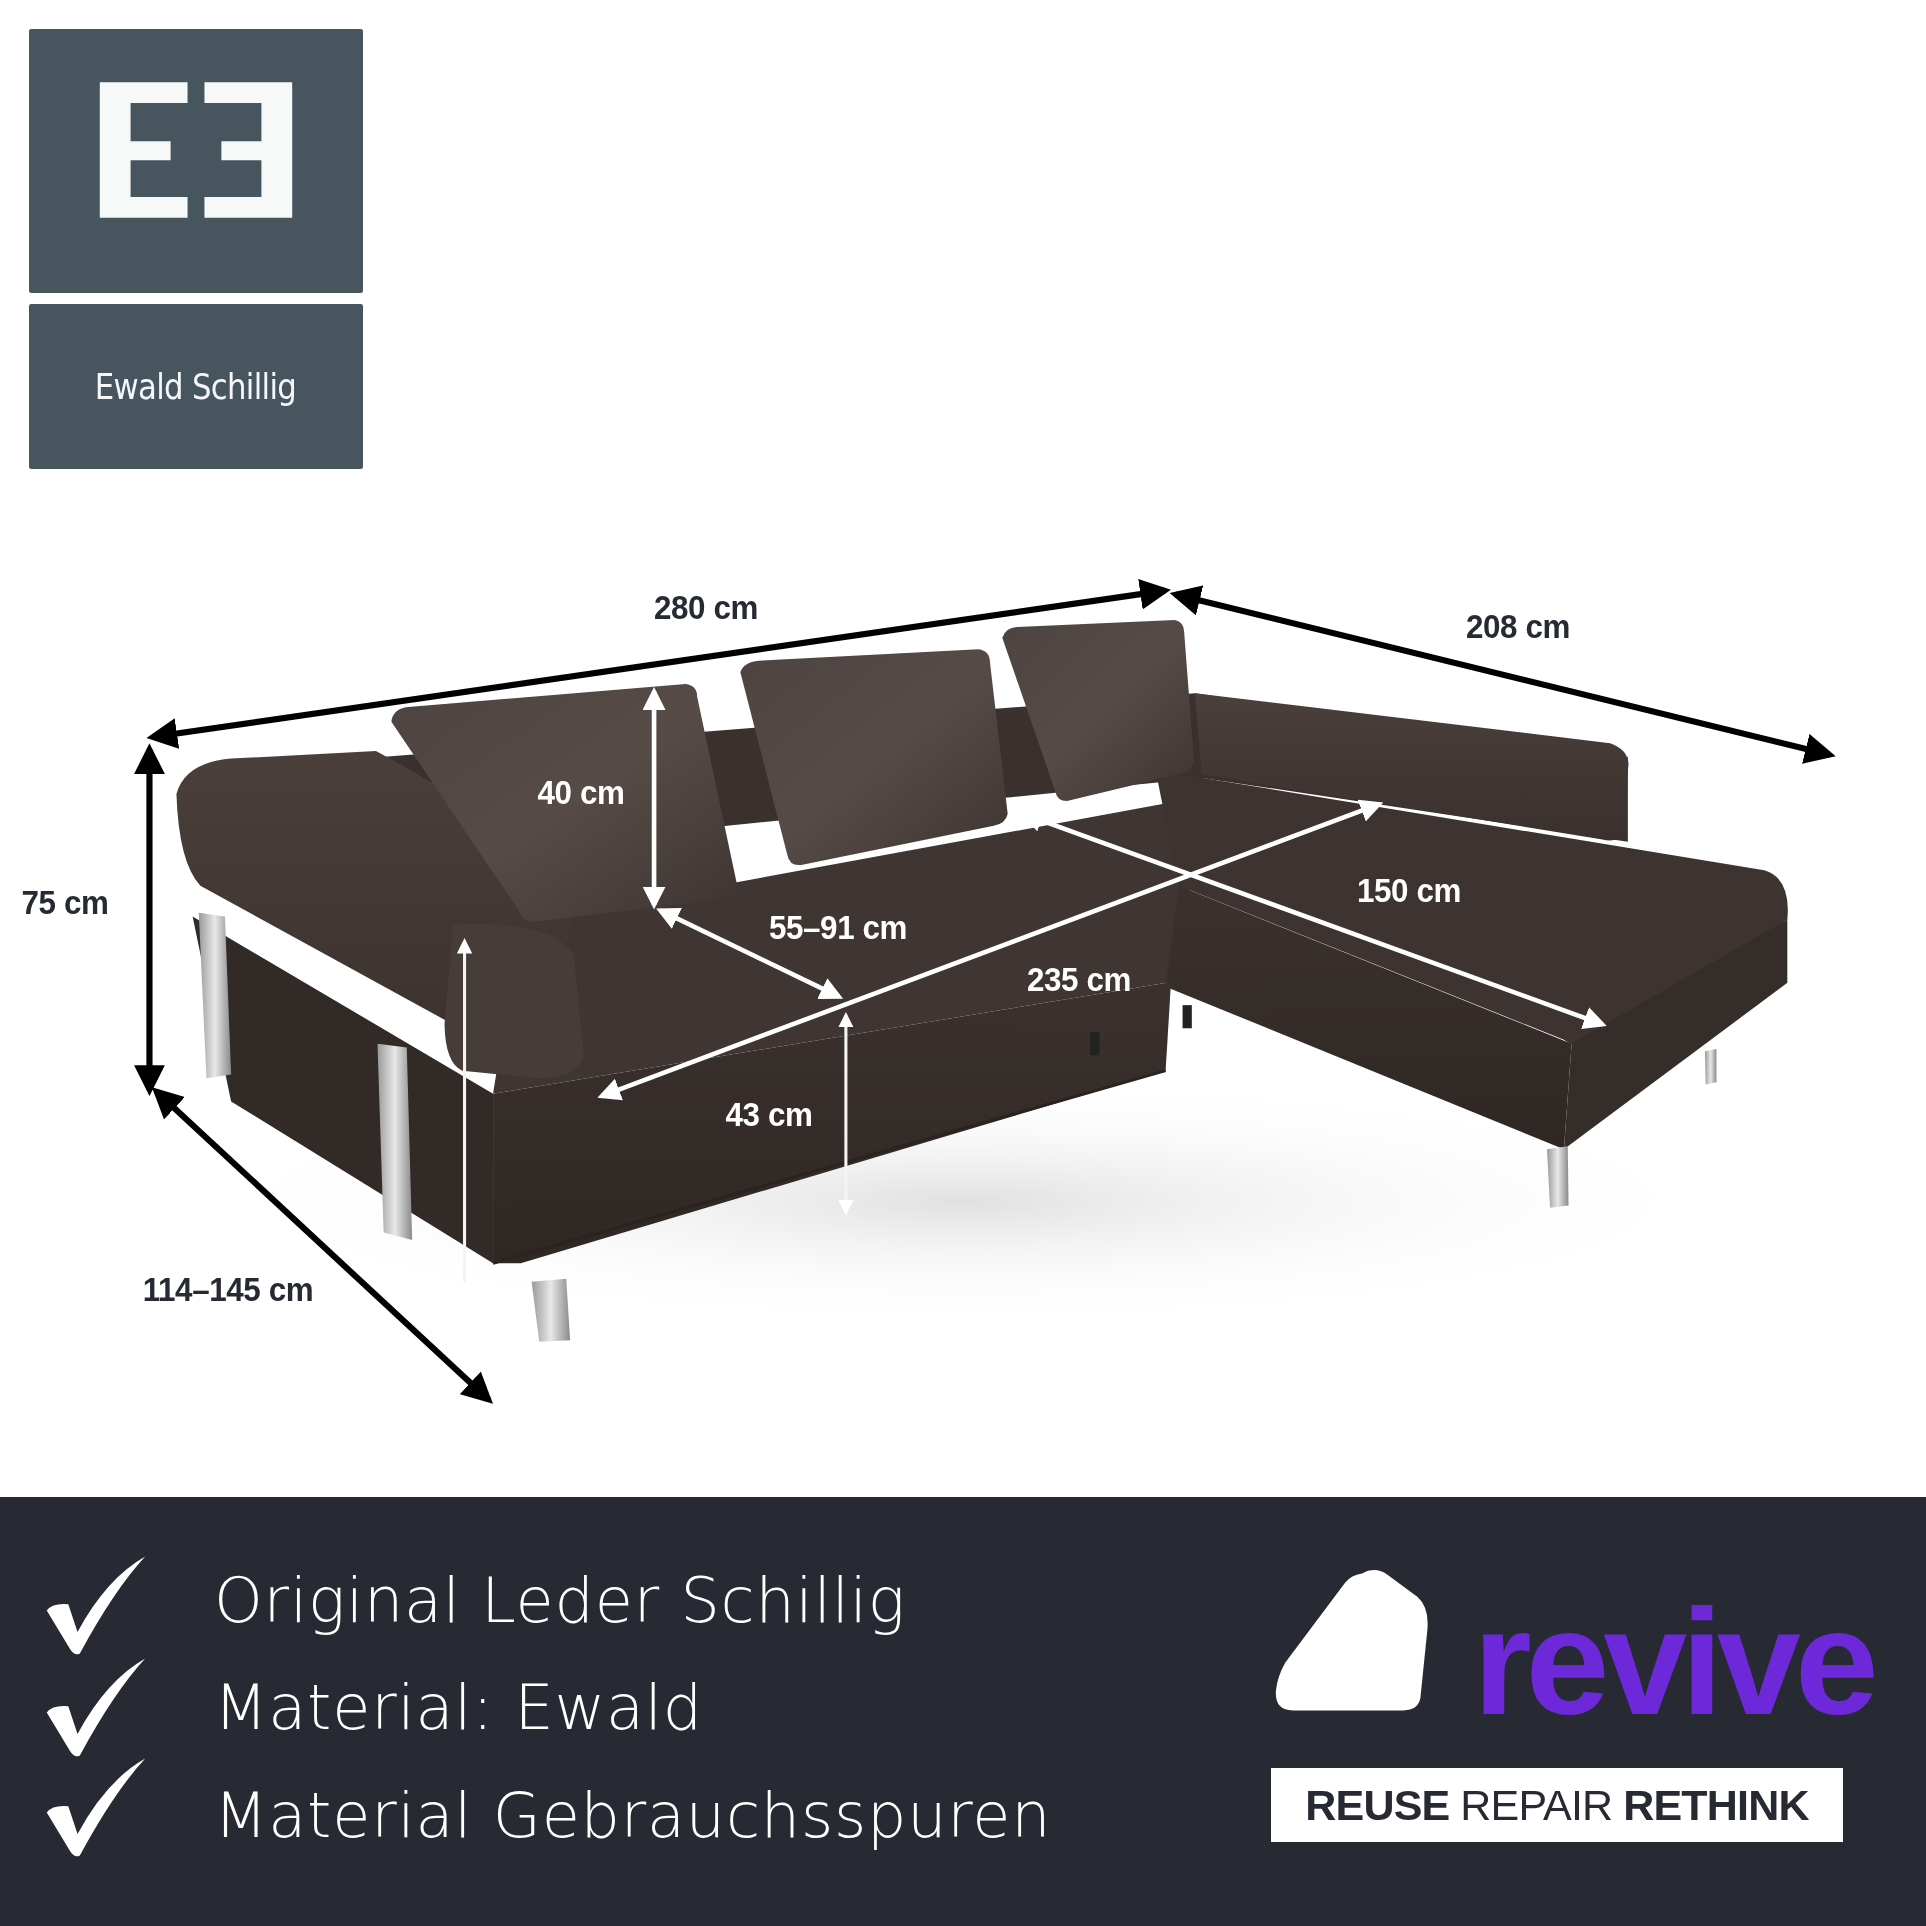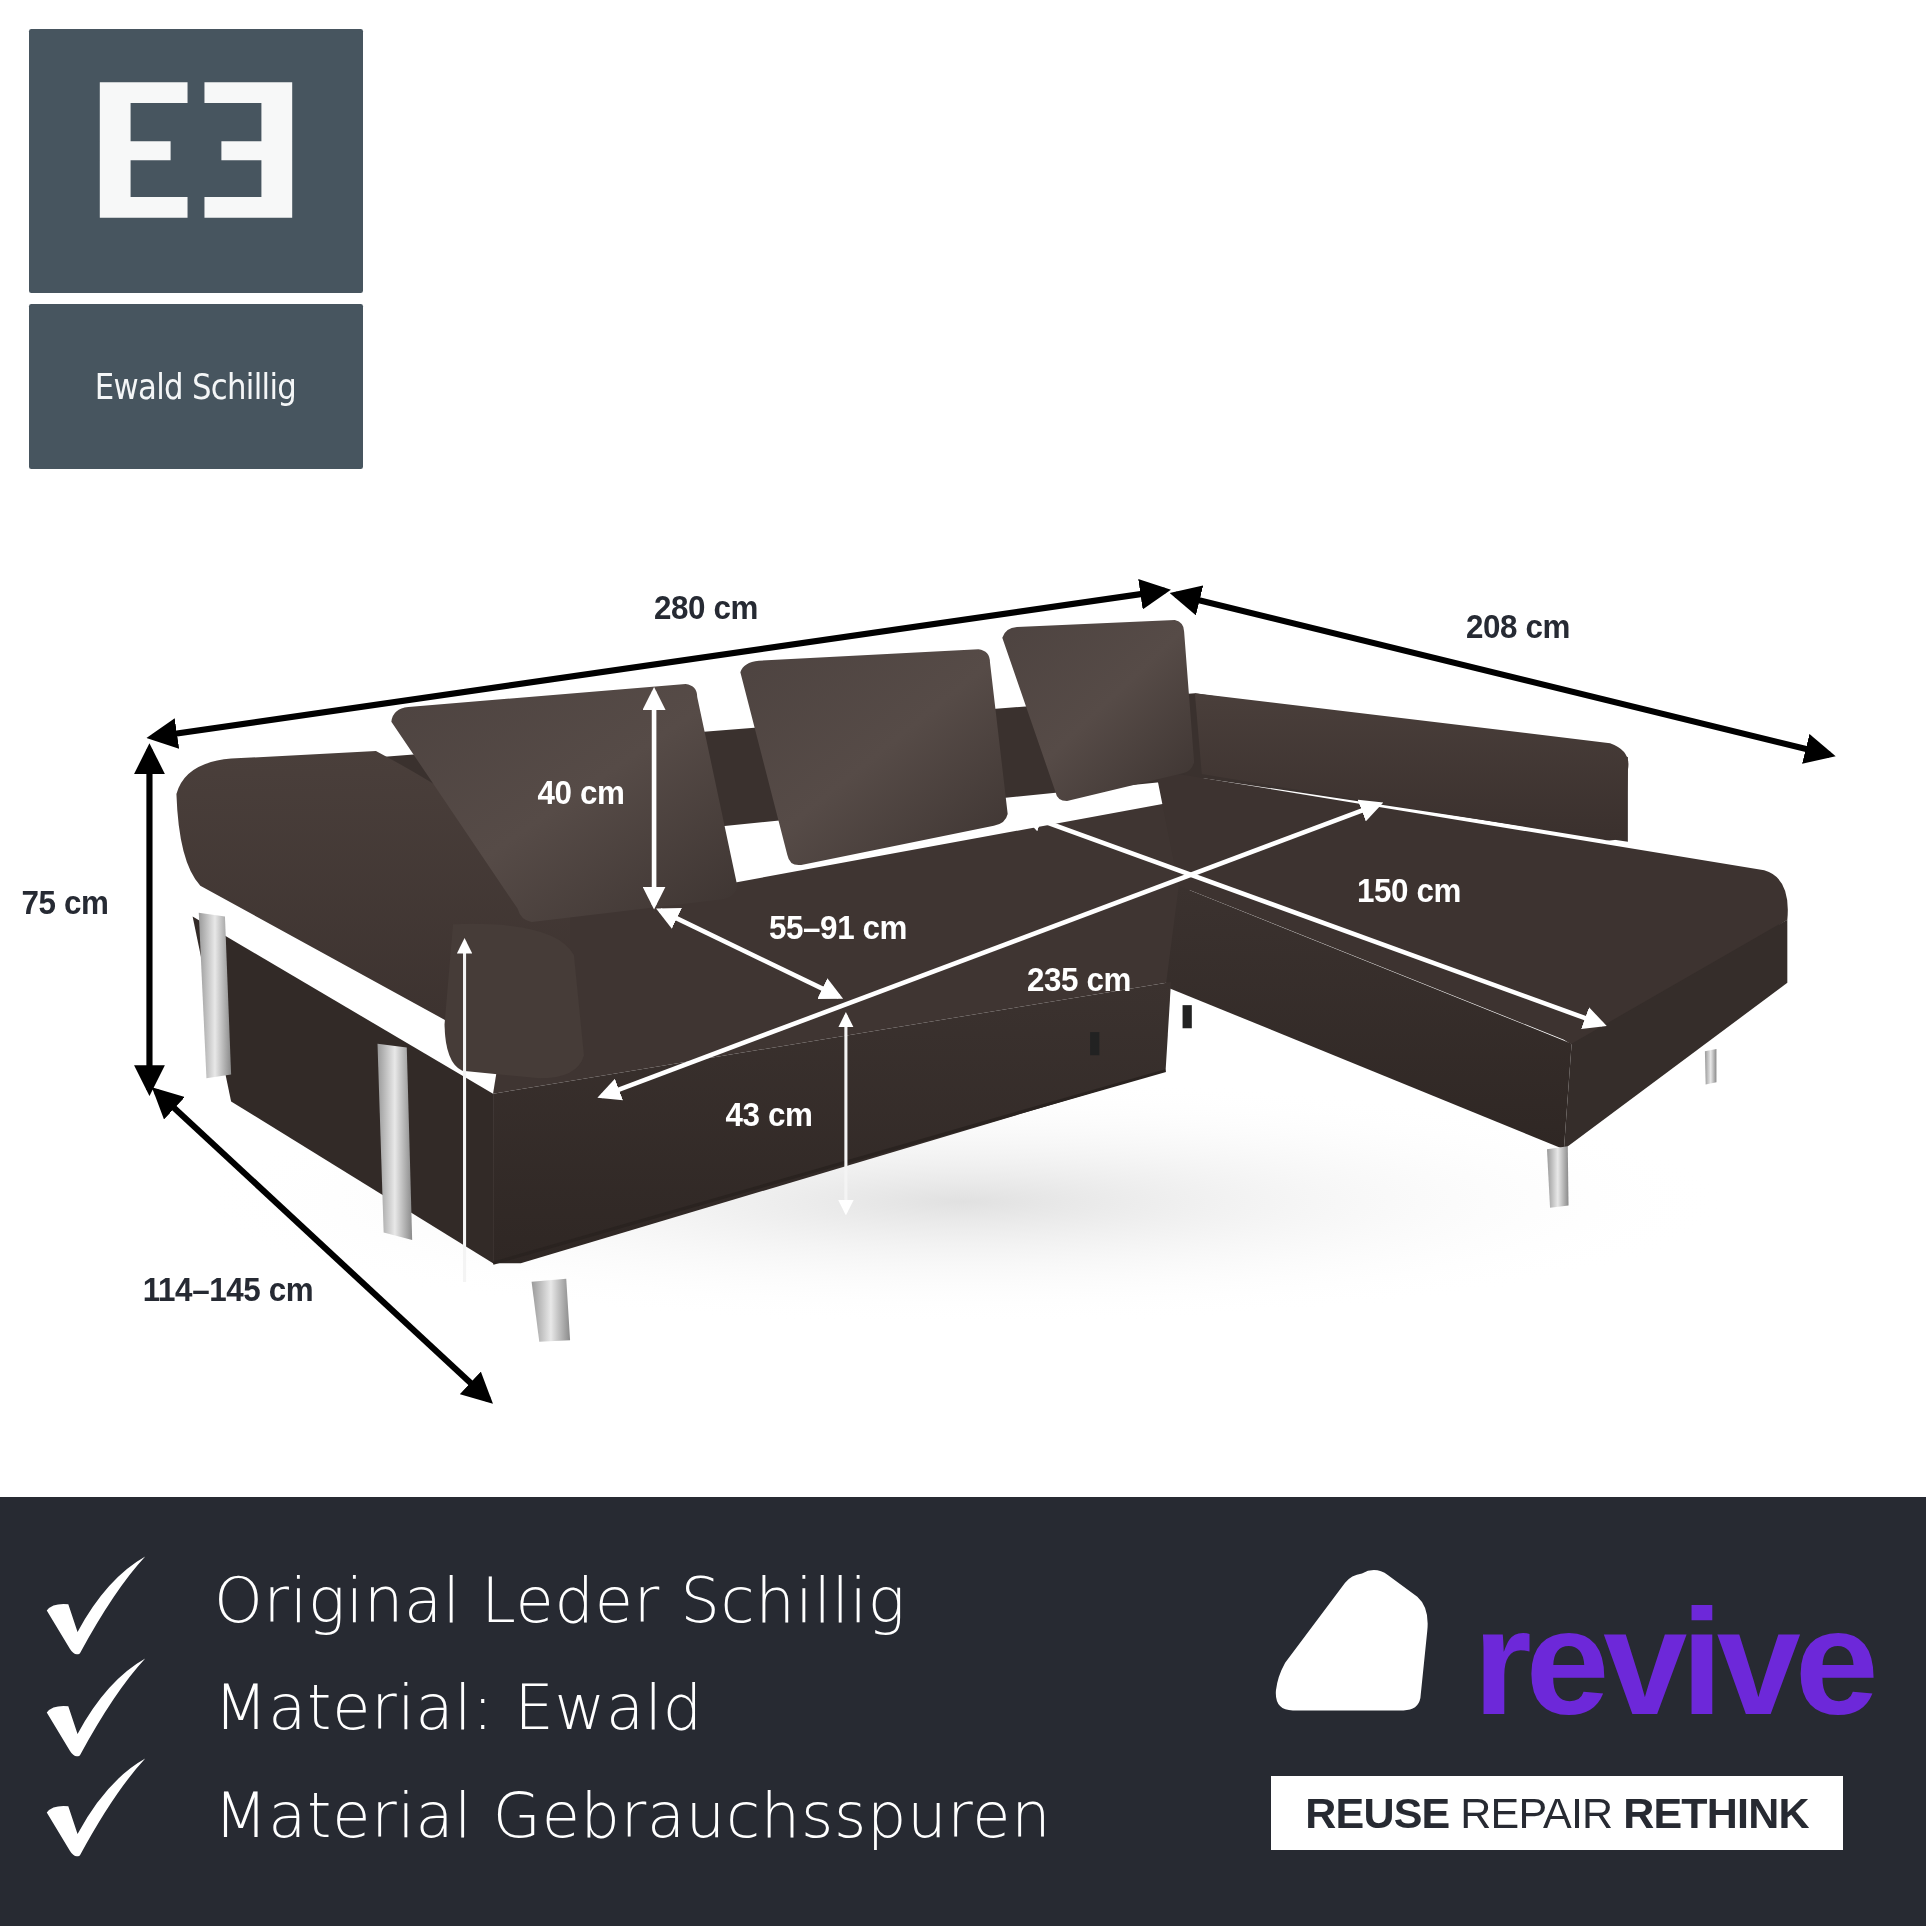--- a/index.html
+++ b/index.html
@@ -20,21 +20,21 @@
   .dim-light { color:#ffffff; }
   
   .banner { left:0; top:1497px; width:1926px; height:429px; background:#272a32; }
   .feature { position:absolute; left:214px; color:#ffffff; font-family:"DejaVu Sans", sans-serif;
              font-weight:300; font-size:62px; white-space:nowrap; letter-spacing:0.8px; }
   .check { position:absolute; left:45px; width:102px; height:100px; }
   .revive-word { position:absolute; left:1473px; top:1586px; color:#6d28d9; font-family:Liberation Sans, sans-serif;
                  font-weight:700; font-size:151px; letter-spacing:-6.2px; line-height:1; }
   .tagline { left:1271px; top:1768px; width:572px; height:74px; background:#ffffff;
              display:flex; align-items:center; justify-content:center; color:#272a32;
-             font-family:"Liberation Sans", sans-serif; font-size:43px; letter-spacing:-0.8px; white-space:nowrap;margin-top:8px; }
+             font-family:"Liberation Sans", sans-serif; font-size:43px; letter-spacing:-0.8px; white-space:nowrap; }
   .tagline b { font-weight:700; }
   .tagline span.light { font-weight:400; margin:0 10.8px; }
 </style>
 </head>
 <body>
 
 <div class="abs logo-top">
   <svg width="334" height="264" viewBox="0 0 434 343" style="position:absolute;left:0;top:0">
 
     <path d="M92 67 H206 V92 H132 V138 H184 V161 H132 V205 H206 V230 H92 Z" fill="#f7f8f8" transform="translate(0,0) scale(1,1.08) translate(0,-3)"></path>

